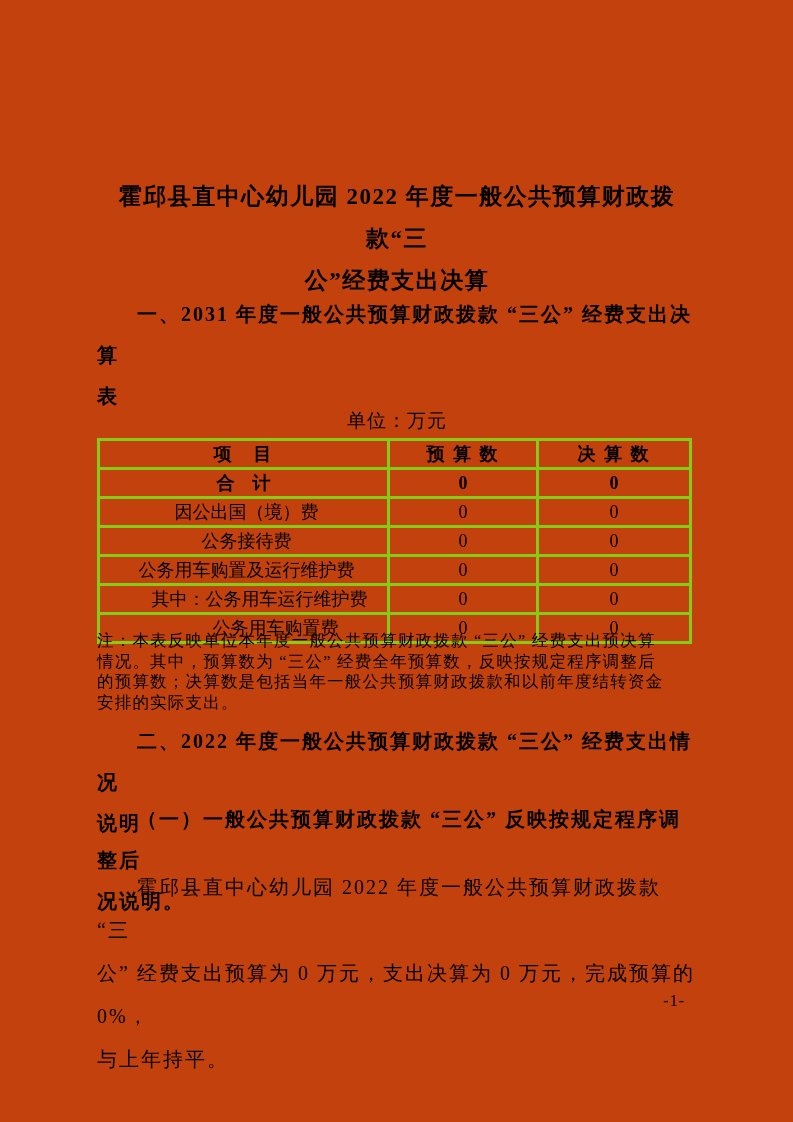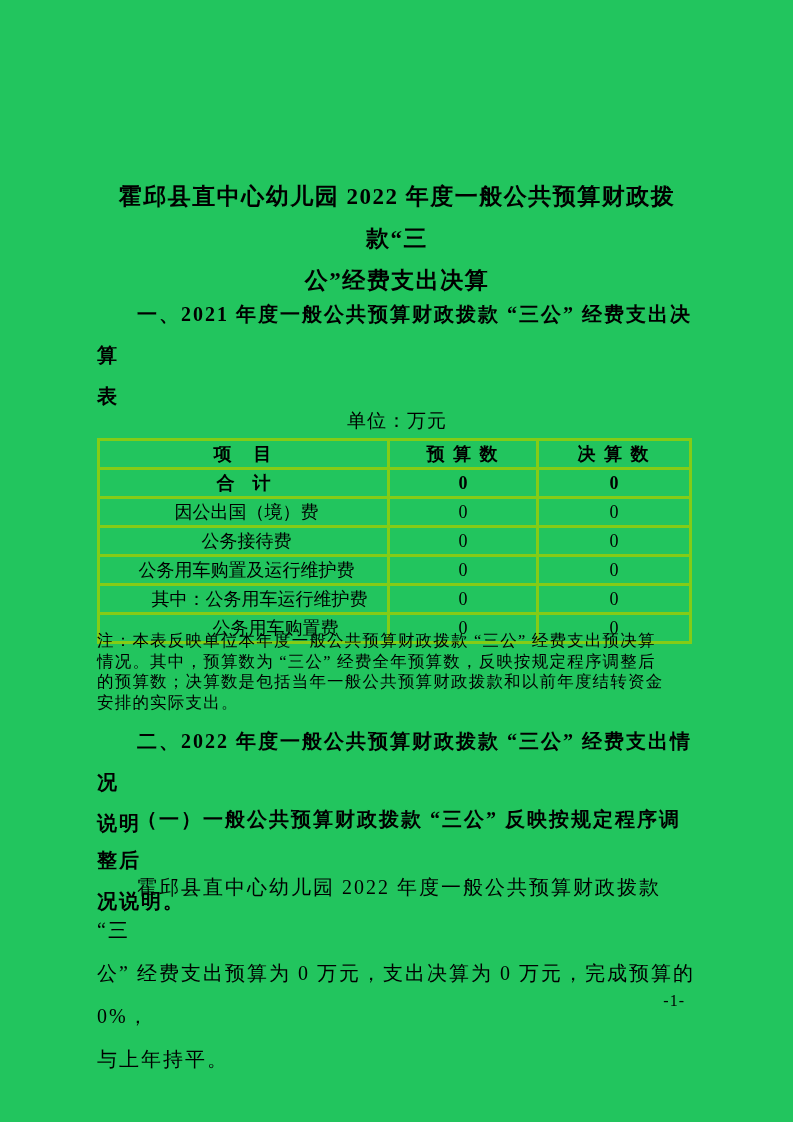--- a/index.html
+++ b/index.html
@@ -1,21 +1,21 @@
 <!DOCTYPE html>
 <html><head>
 <meta charset="utf-8">
 <style>
   html,body { margin:0; padding:0; background:#e8e8e8; }
   .page {
     position: relative;
     width: 793px;
     height: 1122px;
     margin: 0 auto;
-    background: #22c55e;
+    background: #c2410c;
     color: #000000;
     font-family: "Liberation Serif", "DejaVu Serif", serif;
     overflow: hidden;
   }
   .block {
     position: absolute;
     left: 97px;
     width: 600px;
     white-space: pre-line;
   }
@@ -98,21 +98,21 @@
   .budget-table tr.indent-2 td.item { padding-left: 64px; }
 </style>
 </head>
 <body>
 
 <div class="page">
 
   <div class="block doc-title">霍邱县直中心幼儿园 2022 年度一般公共预算财政拨款“三
 公”经费支出决算</div>
 
-  <div class="block sec-heading" id="sec1">一、2021 年度一般公共预算财政拨款 “三公” 经费支出决算
+  <div class="block sec-heading" id="sec1">一、2031 年度一般公共预算财政拨款 “三公” 经费支出决算
 表</div>
 
   <div class="block unit-line">单位：万元</div>
 
   <table class="budget-table">
     <colgroup>
       <col style="width:290px">
       <col style="width:149px">
       <col style="width:153px">
     </colgroup>

